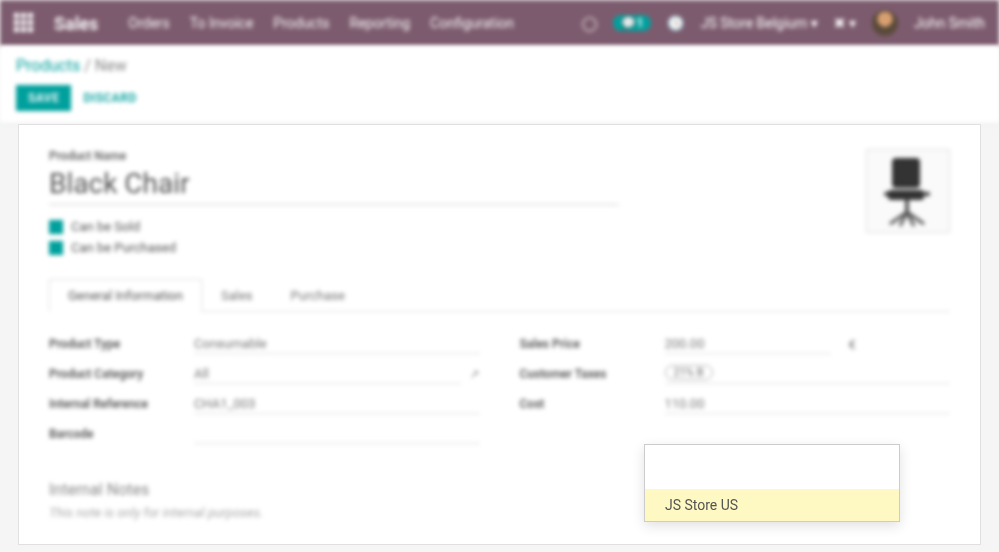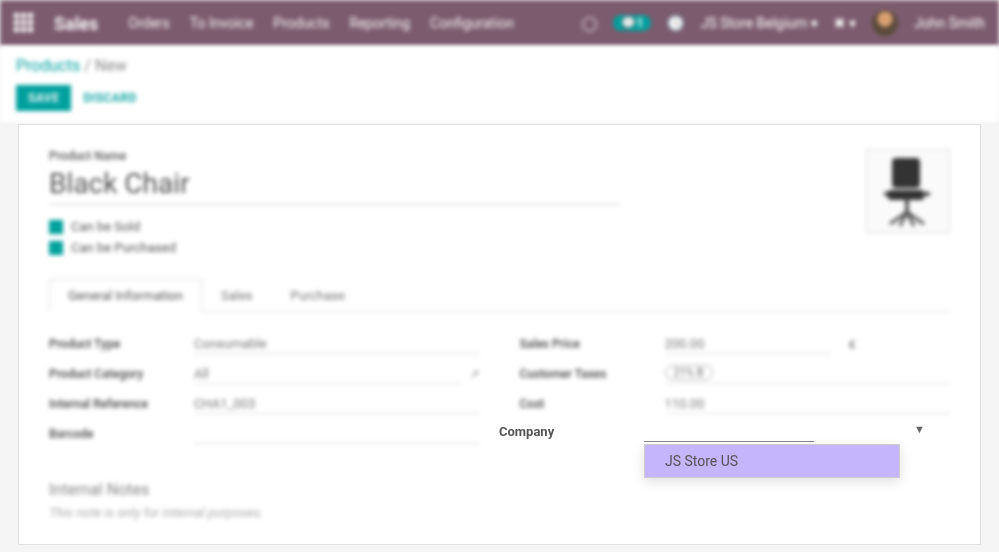--- a/index.html
+++ b/index.html
@@ -58,21 +58,21 @@
   
   .sharp-overlay { position: absolute; left: 0; top: 0; right: 0; bottom: 0; pointer-events: none; }
   .sharp-overlay > * { pointer-events: auto; }
   .company-row-sharp { position: absolute; left: 499px; top: 420px; display: flex; align-items: center; font-size: 13px; width: 430px; }
   .company-row-sharp .field-label { width: 145px; color: #555; font-weight: 700; font-size: 13px; }
   .company-input { flex: 1; border: none; border-bottom: 1px solid #888; padding: 3px 2px; color: #555; font-size: 13px; background: #fff; }
   .company-caret { position: absolute; right: 4px; top: 3px; color: #666; font-size: 11px; }
   
   .dropdown { position: absolute; left: 644px; top: 444px; width: 256px; background: #fff; border: 1px solid #ccc; box-shadow: 0 4px 12px rgba(0,0,0,0.12); }
   .dropdown-item { padding: 8px 20px; font-size: 14px; color: #555; cursor: pointer; }
-  .dropdown-item.highlight { background: #c4b5fd; }
+  .dropdown-item.highlight { background: #fef9c3; margin-top: 44px; }
 </style>
 </head>
 <body>
 
 <div class="blur-wrapper">
   <div class="navbar">
     <div class="apps-icon">
         <span></span>
         <span></span>
         <span></span>
@@ -196,23 +196,16 @@
         </div>
 
         <div class="notes-title">Internal Notes</div>
         <div class="notes-placeholder">This note is only for internal purposes.</div>
       </div>
     </div>
   </div>
 </div>
 
 <div class="sharp-overlay">
-  <div class="company-row-sharp">
-    <div class="field-label">Company</div>
-    <div style="flex:1; position:relative;">
-      <input class="company-input" value="" style="">
-      <span class="company-caret">▼</span>
-    </div>
-  </div>
   <div class="dropdown">
     <div class="dropdown-item highlight">JS Store US</div>
   </div>
 </div>
 
 </body></html>

